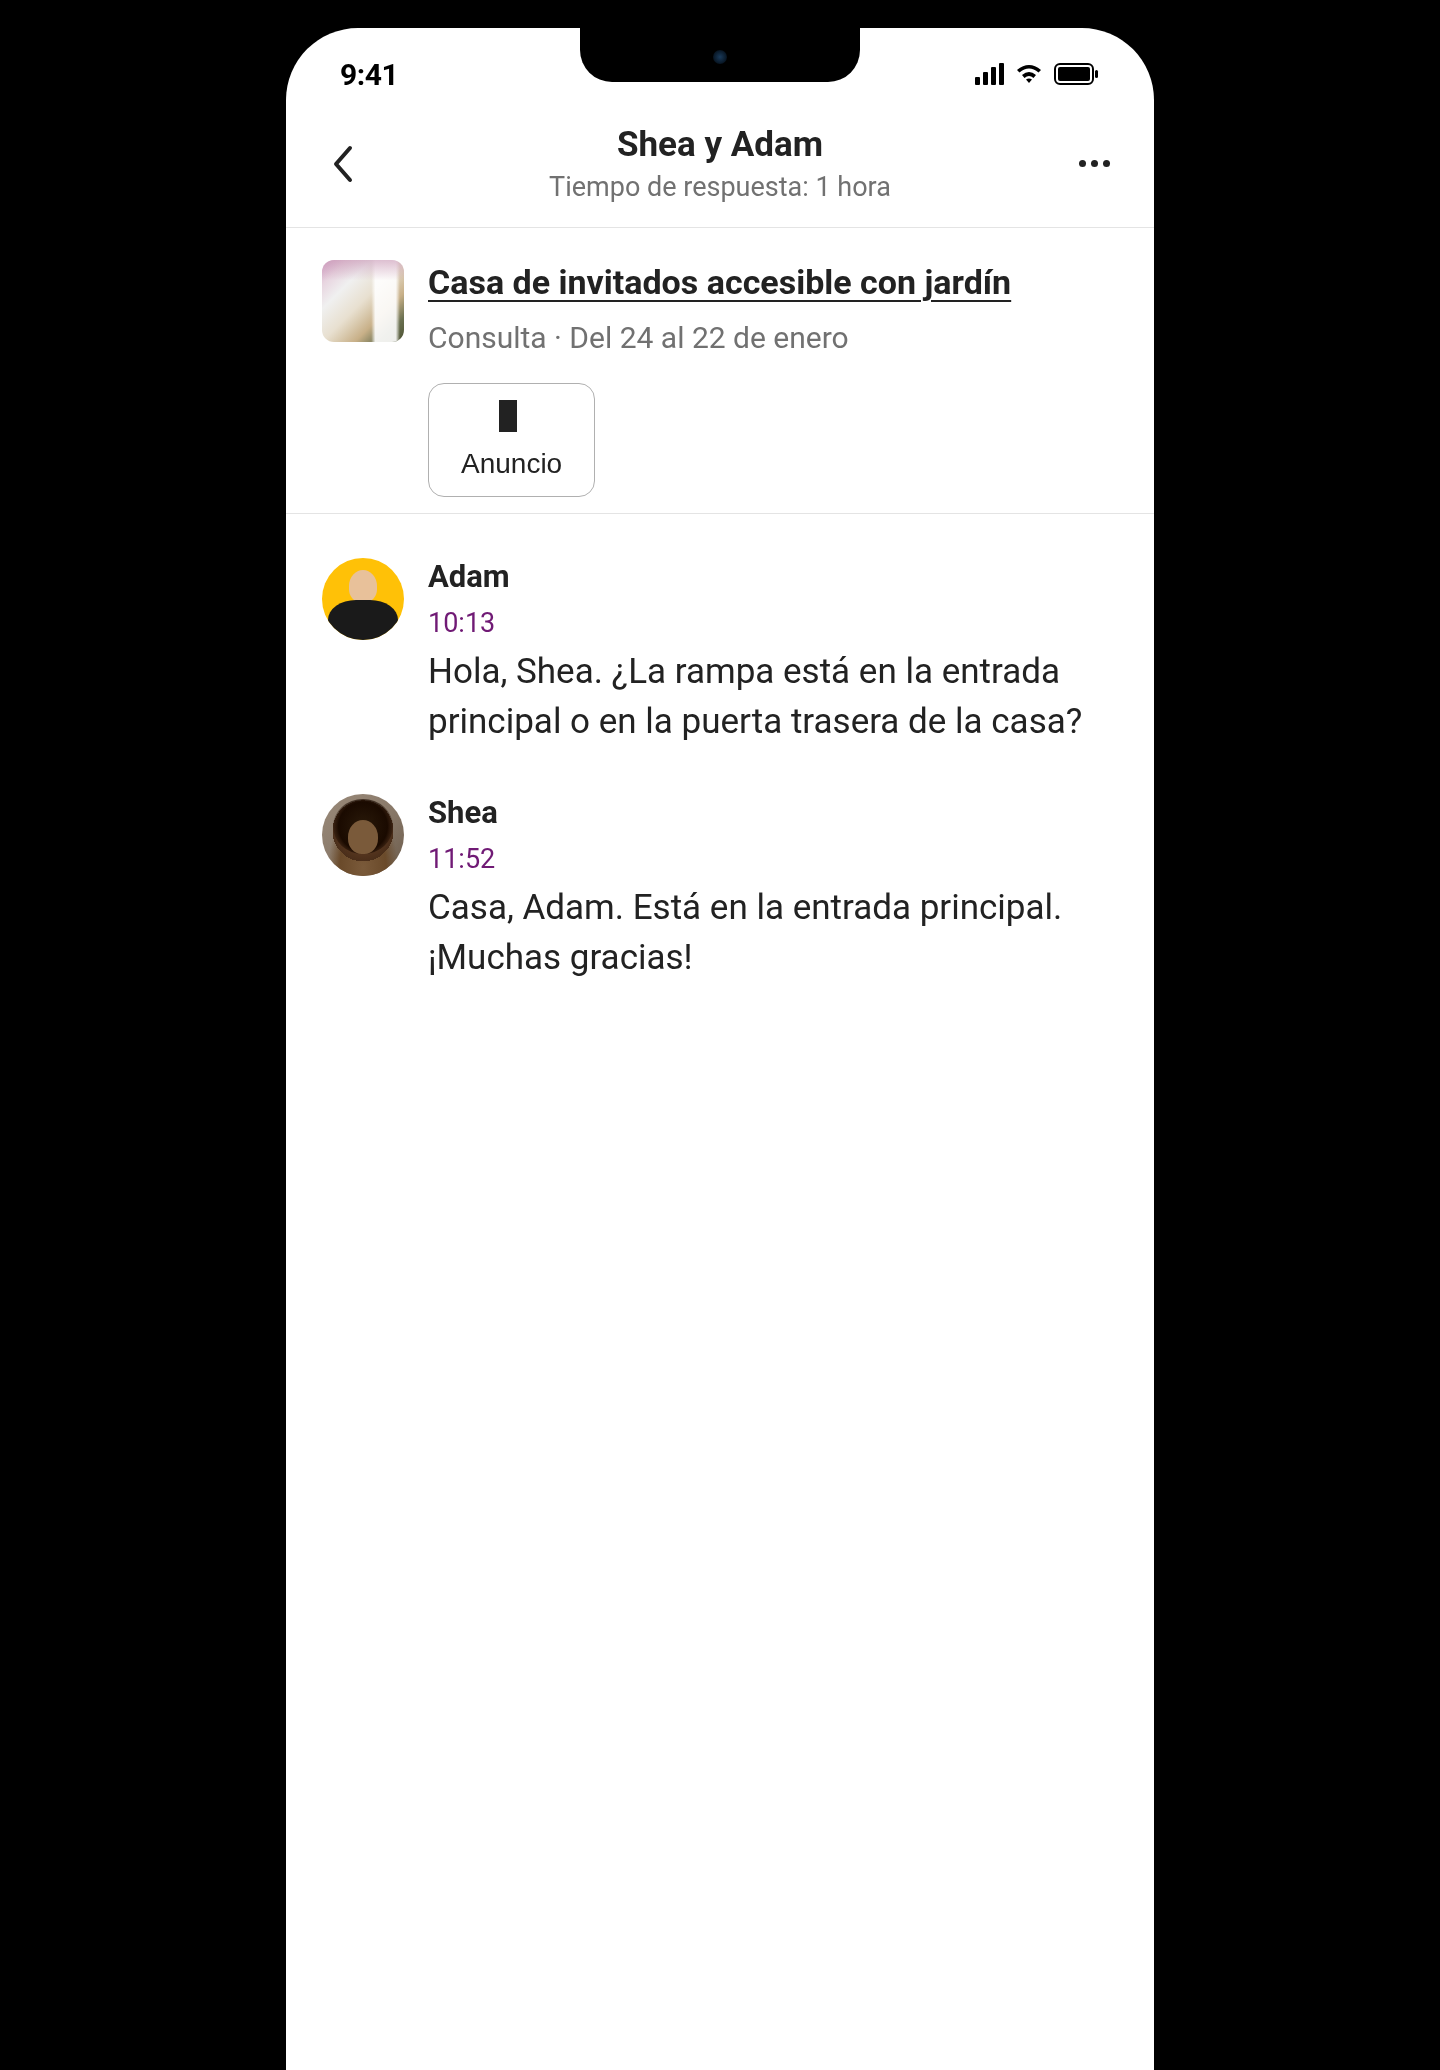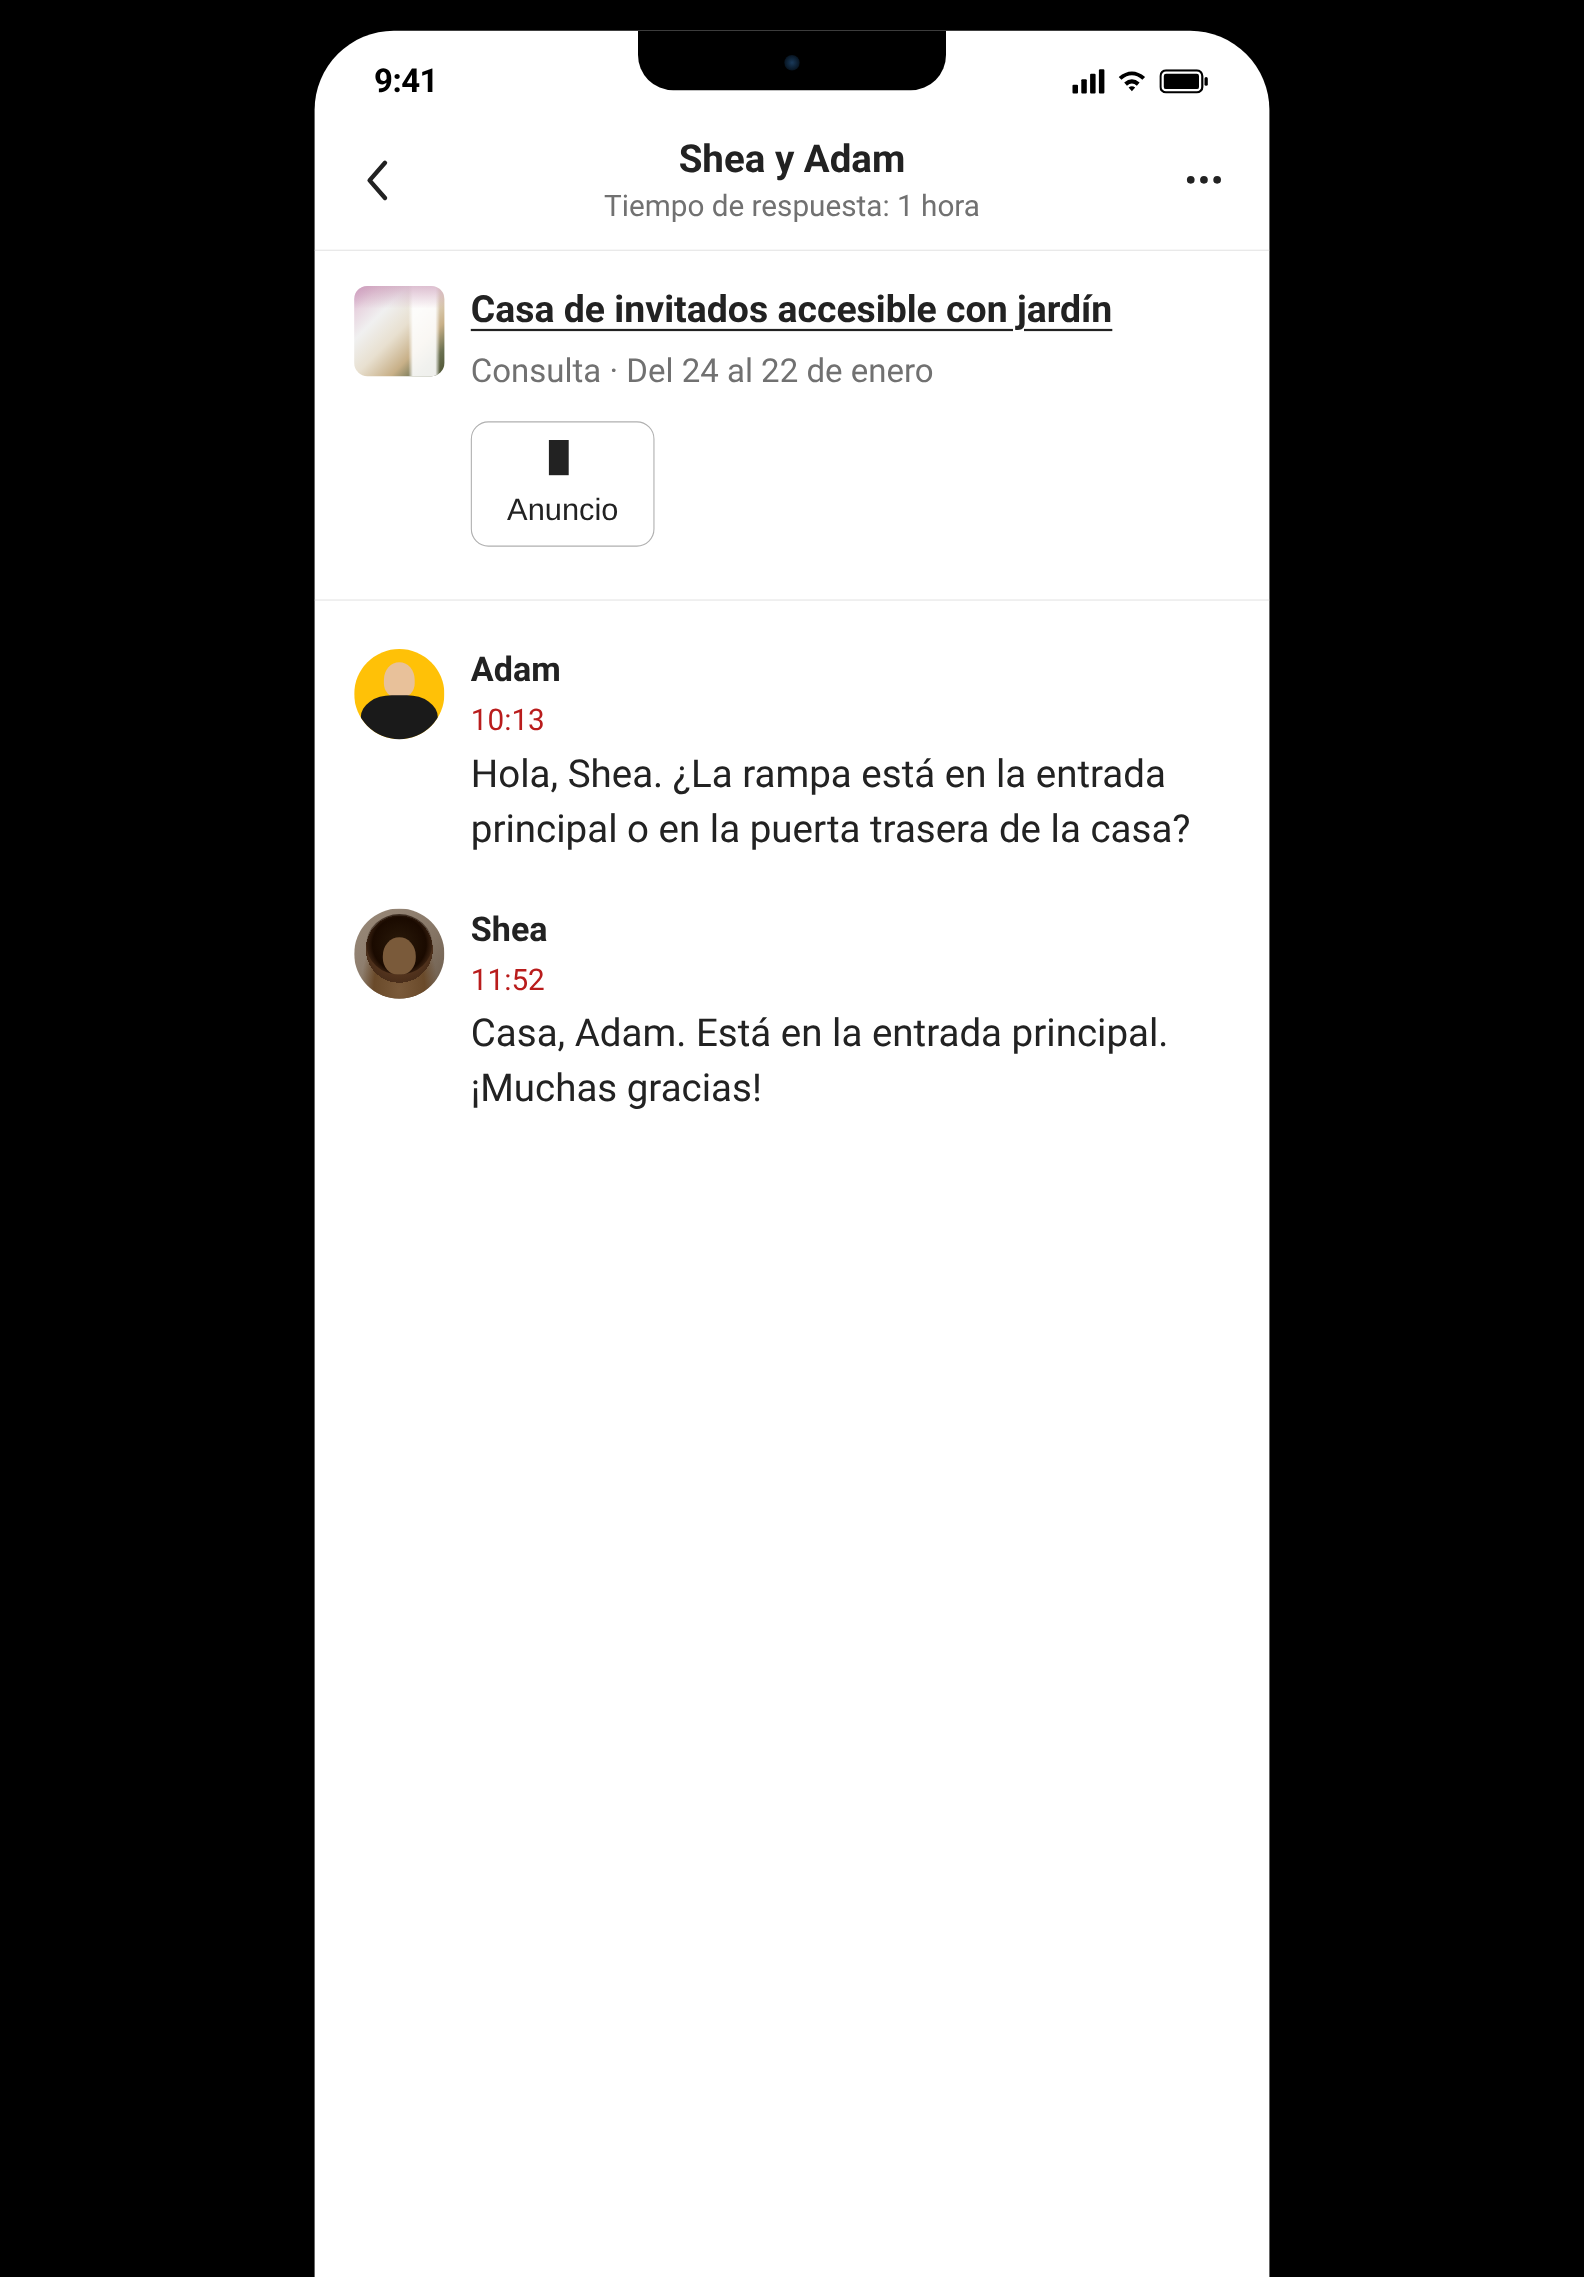--- a/index.html
+++ b/index.html
@@ -146,21 +146,21 @@
     }
     
     .more-dots span {
       width: 7px;
       height: 7px;
       background: #222;
       border-radius: 50%;
     }
     
     .listing-card {
-      padding: 32px 36px 48px;
+      padding: 32px 36px 16px;
       border-bottom: 1px solid #e4e4e4;
       display: flex;
       gap: 24px;
       align-items: flex-start;
     }
     
     .listing-thumb {
       width: 82px;
       height: 82px;
       border-radius: 12px;
@@ -334,21 +334,21 @@
     }
     
     .message-sender {
       font-size: 31px;
       font-weight: 700;
       color: #222;
     }
     
     .message-time {
       font-size: 27px;
-      color: #b91c1c;
+      color: #701a75;
     }
     
     .message-text {
       font-size: 35px;
       color: #222;
       line-height: 1.42;
     }
   </style>
 </head>
 <body>

